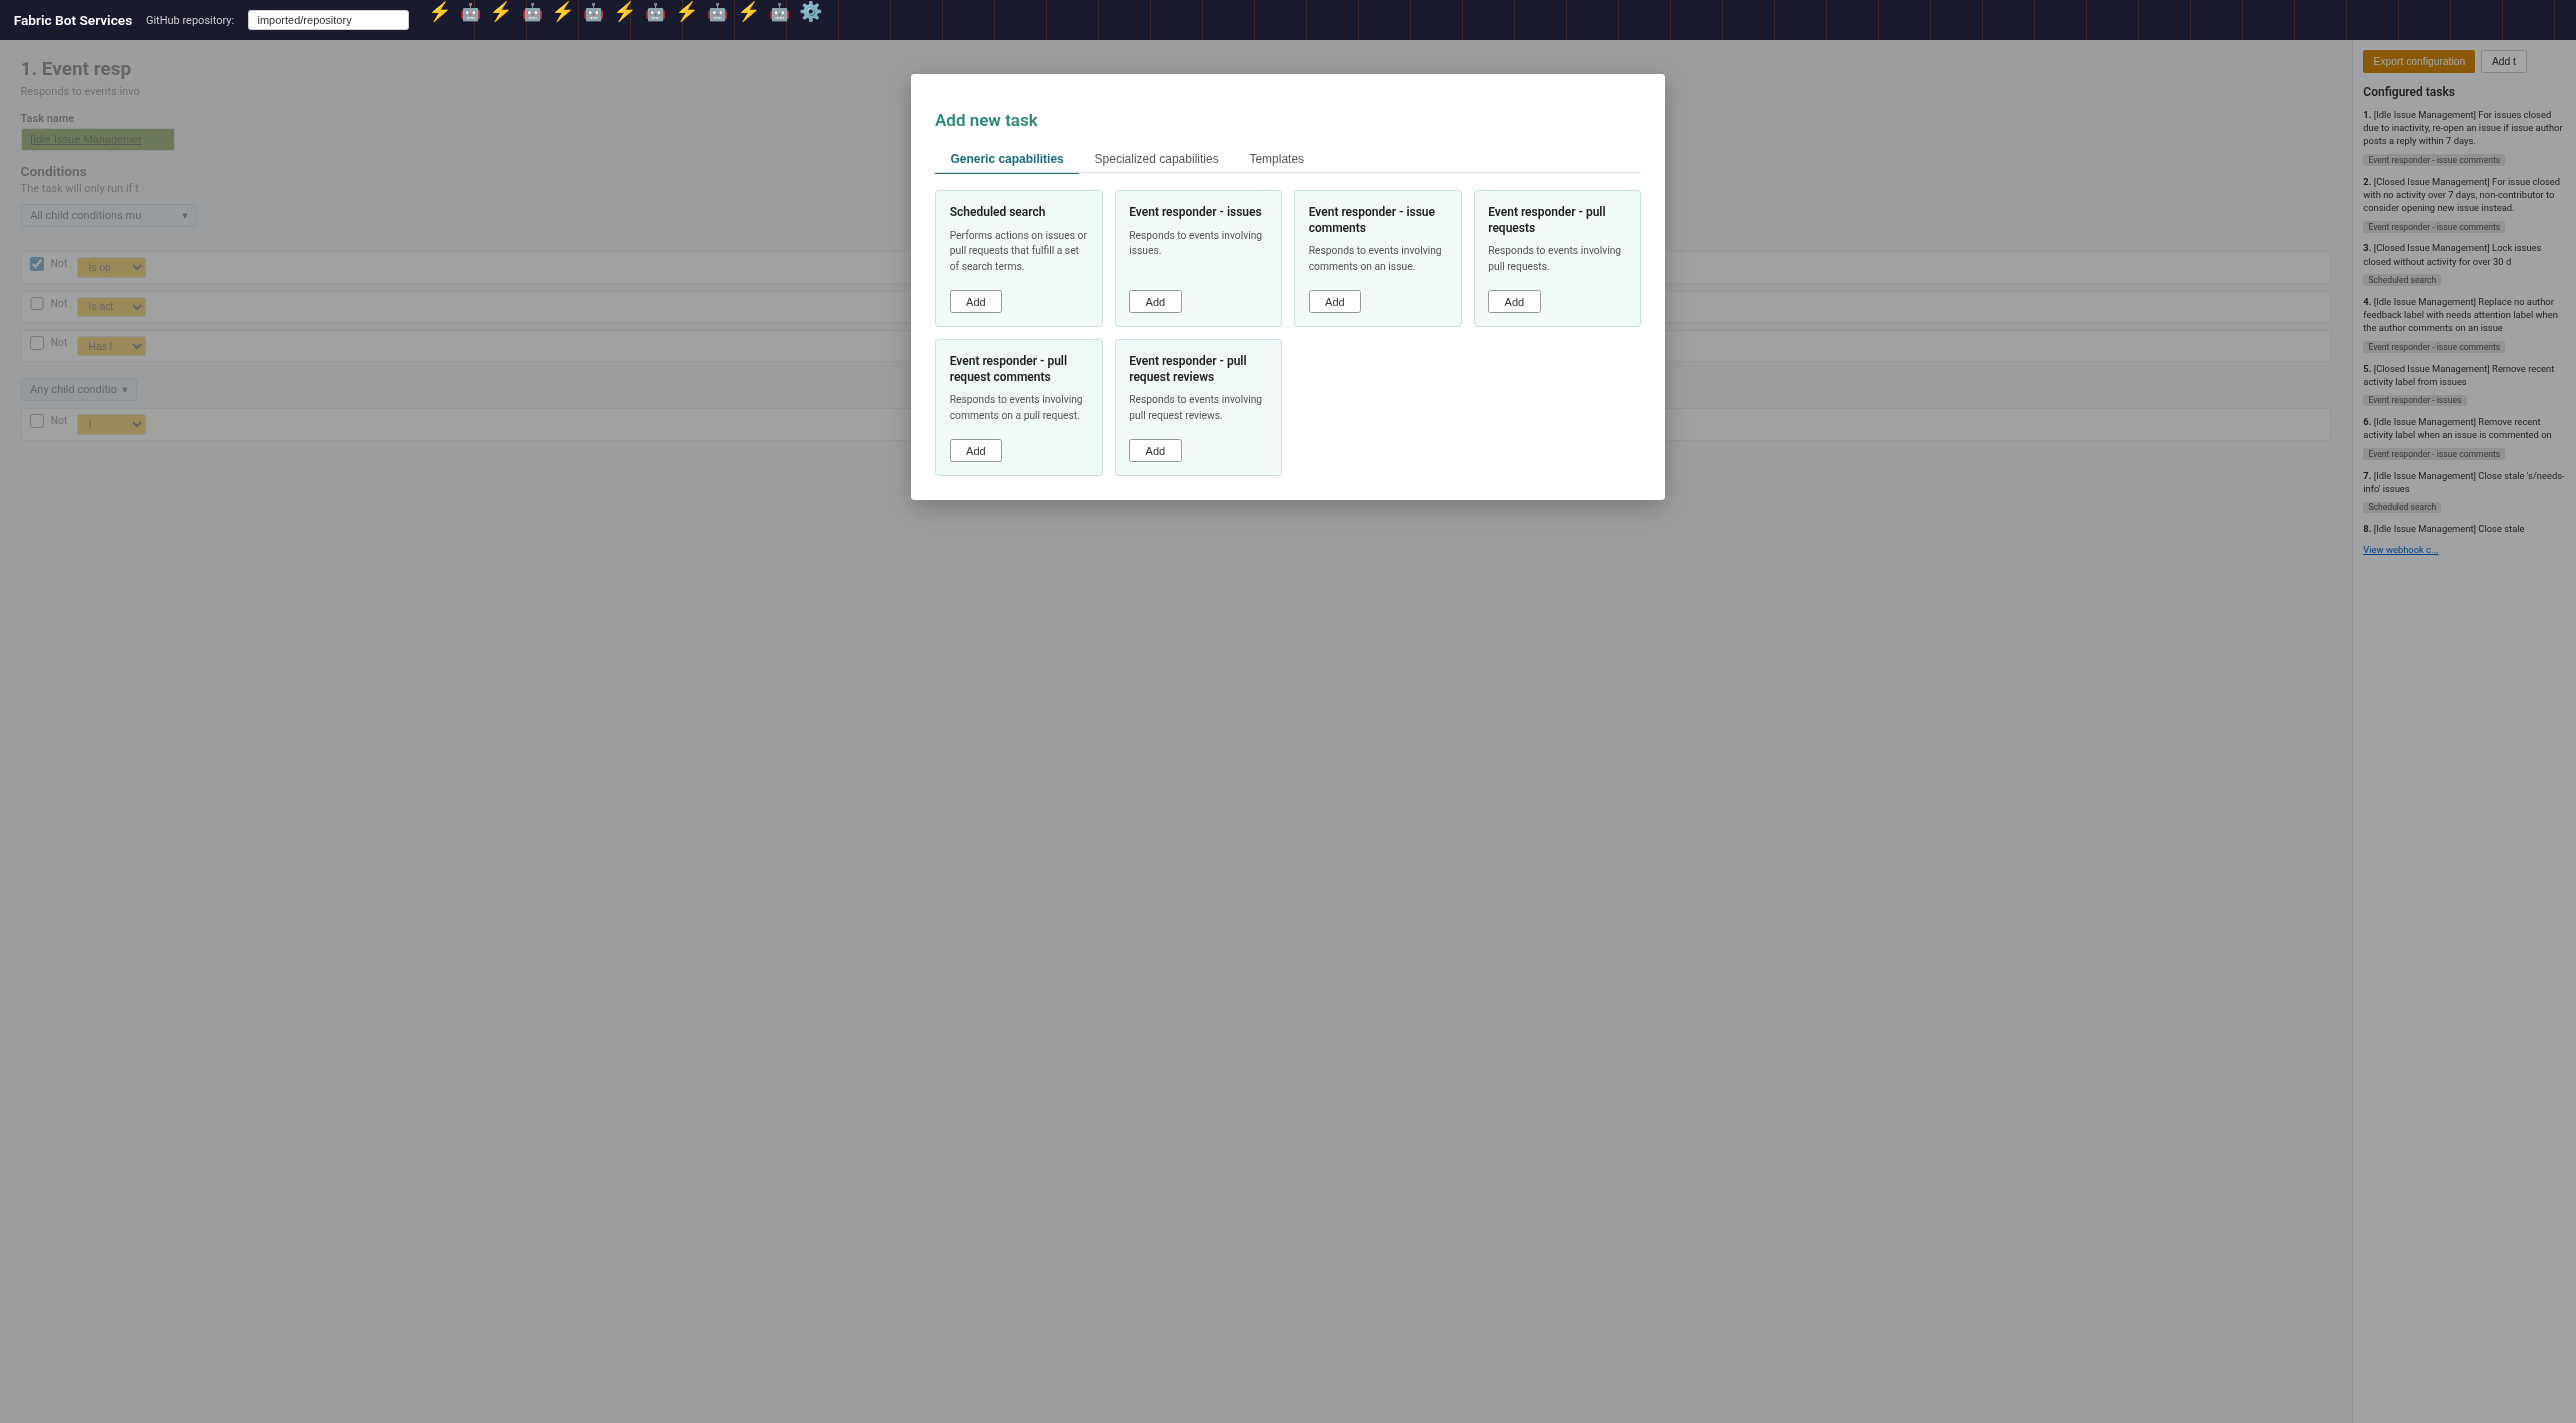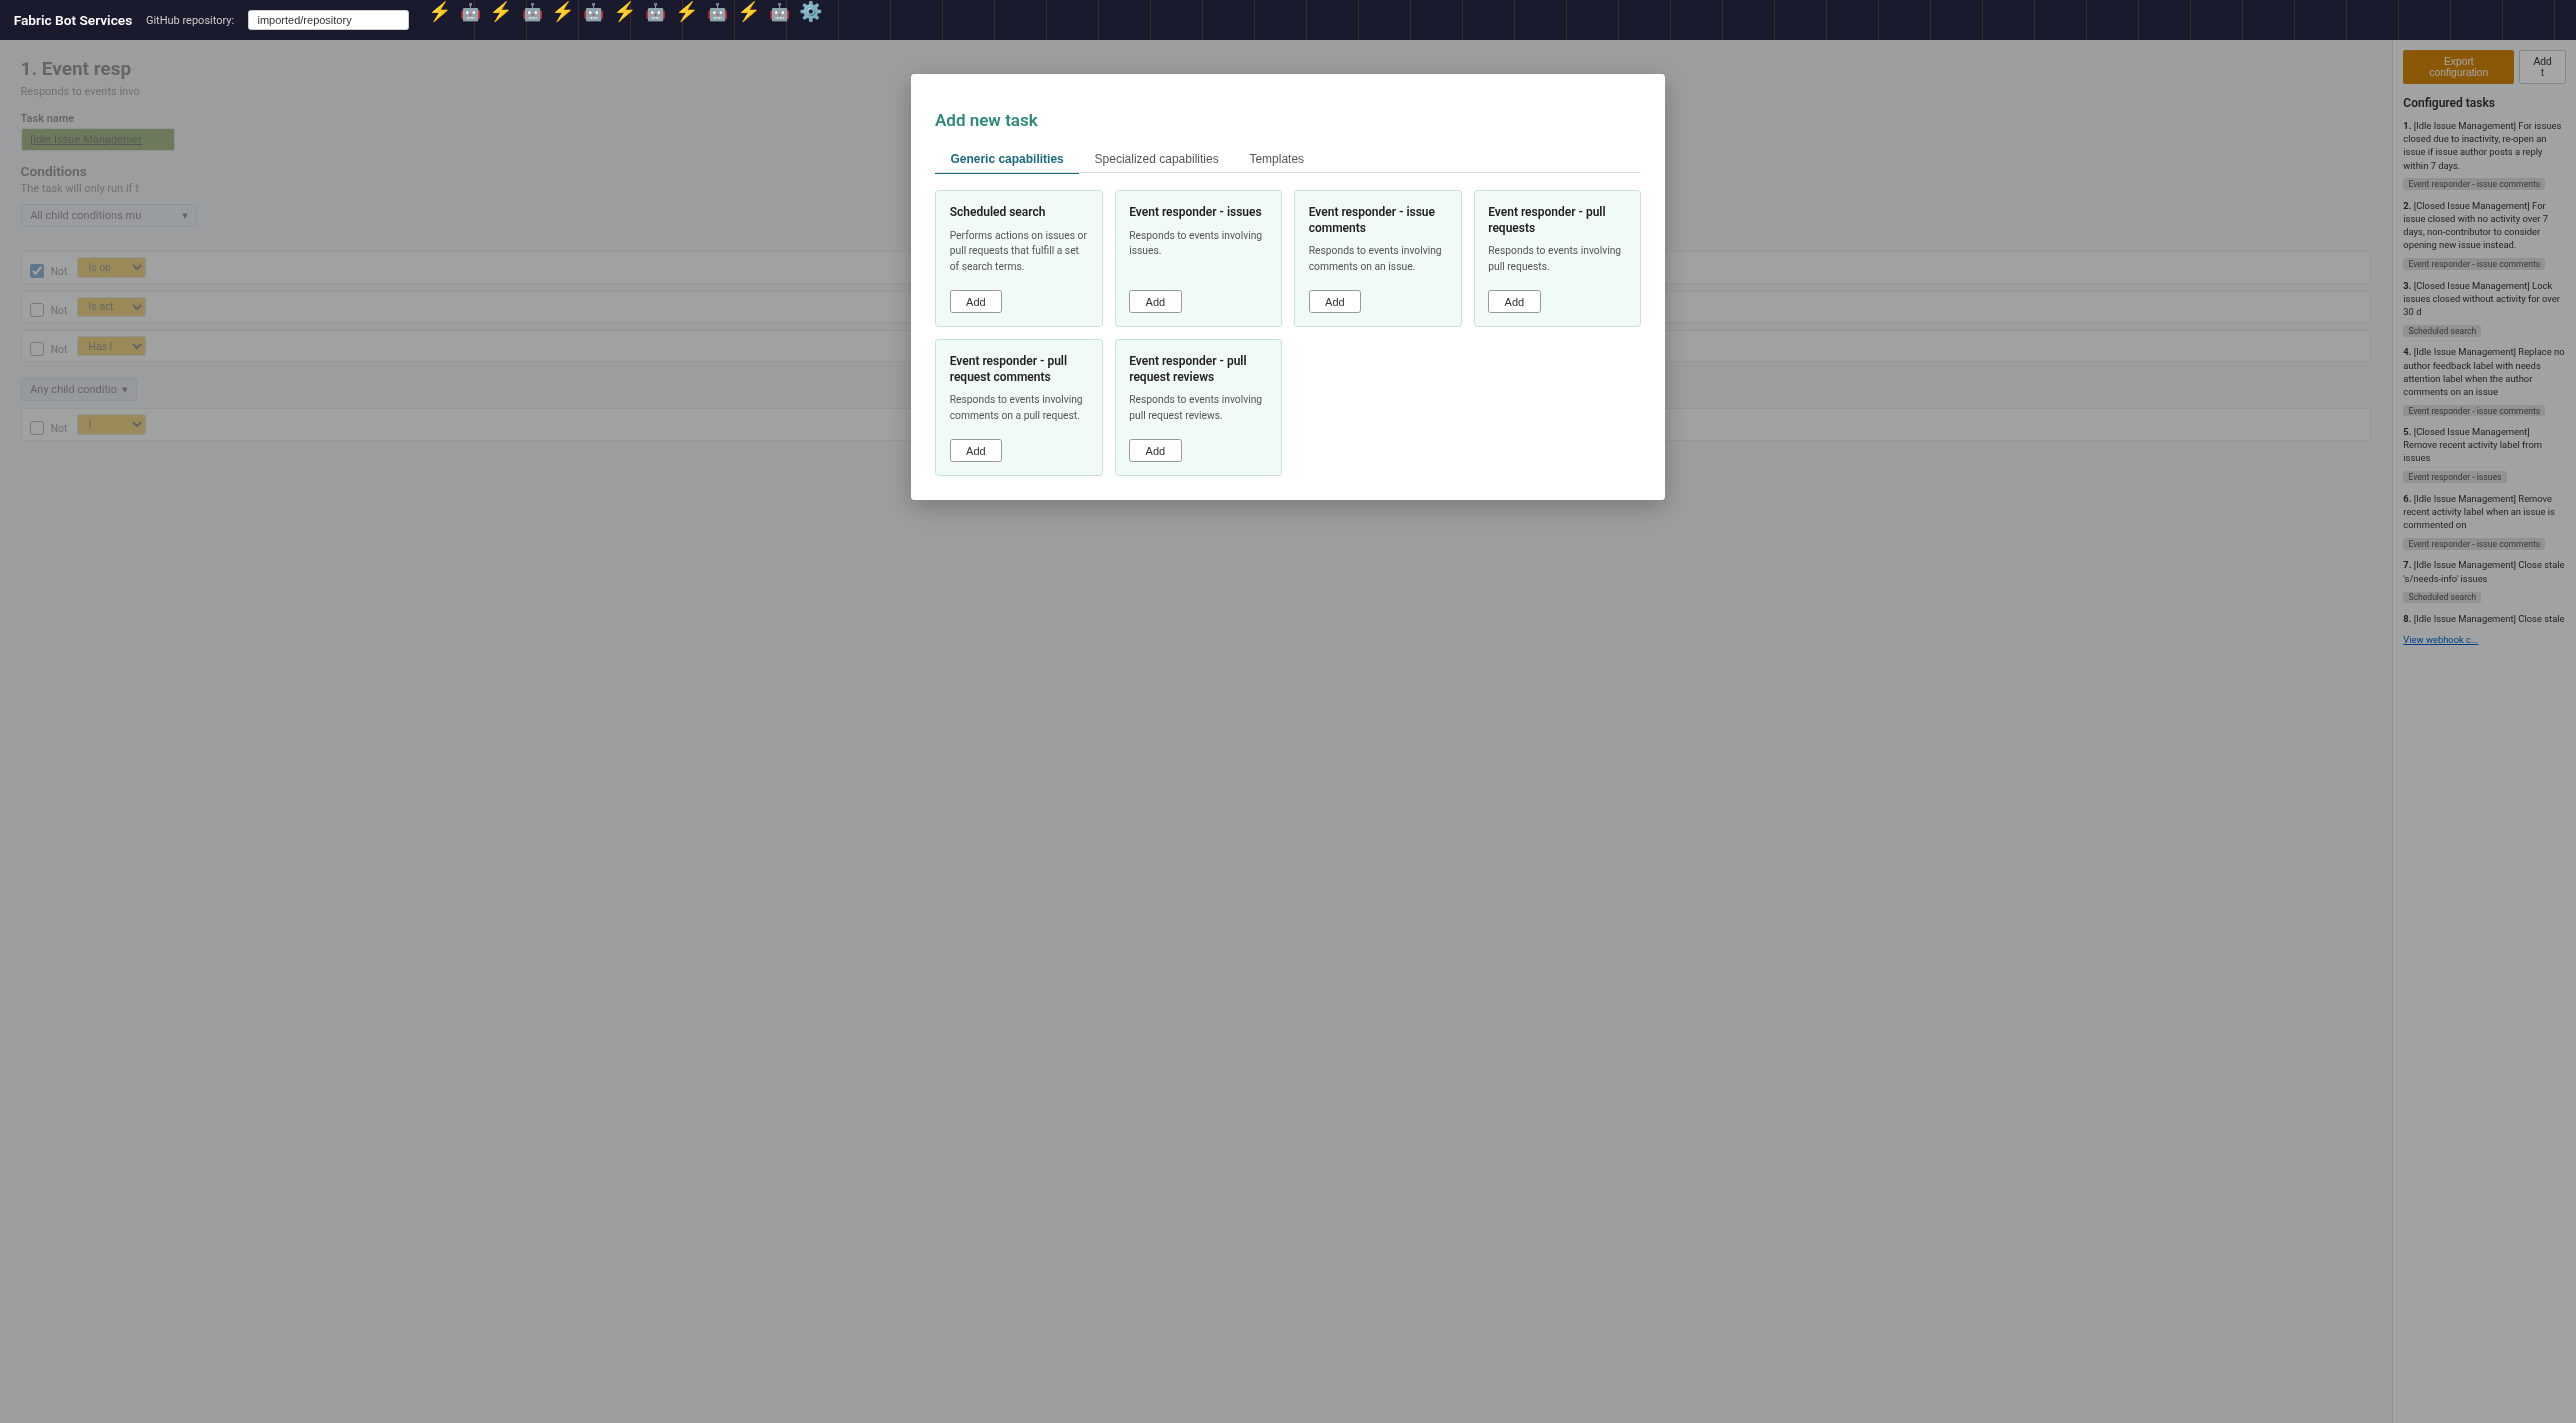--- a/index.html
+++ b/index.html
@@ -55,21 +55,21 @@
     .left-content {
       flex: 1;
       background: #f0f2f4;
       padding: 17px 20.6px;
       overflow-y: auto;
       position: relative;
     }
 
     
     .right-sidebar {
-      width: 184px;
+      width: 224px;
       background: #f8f9fa;
       border-left: 0.9px solid #ddd;
       padding: 10.3px;
       overflow-y: auto;
       position: relative;
     }
 
     
     .bg-content {
       opacity: 0.45;
@@ -119,21 +119,21 @@
       border-radius: 2.6px;
       padding: 4.3px 8.6px;
       font-size: 11px;
       color: #333;
       margin-bottom: 24px;
       cursor: pointer;
       gap: 36px;
     }
     .condition-row {
       display: flex;
-      align-items: flex-end;
+      align-items: flex-start;
       gap: 6.9px;
       margin-bottom: 6.9px;
       padding: 5.1px 8.6px;
       background: white;
       border: 0.9px solid #ddd;
       border-radius: 2.6px;
     }
     .condition-checkbox {
       width: 13.7px; height: 13.7px;
       cursor: pointer;

